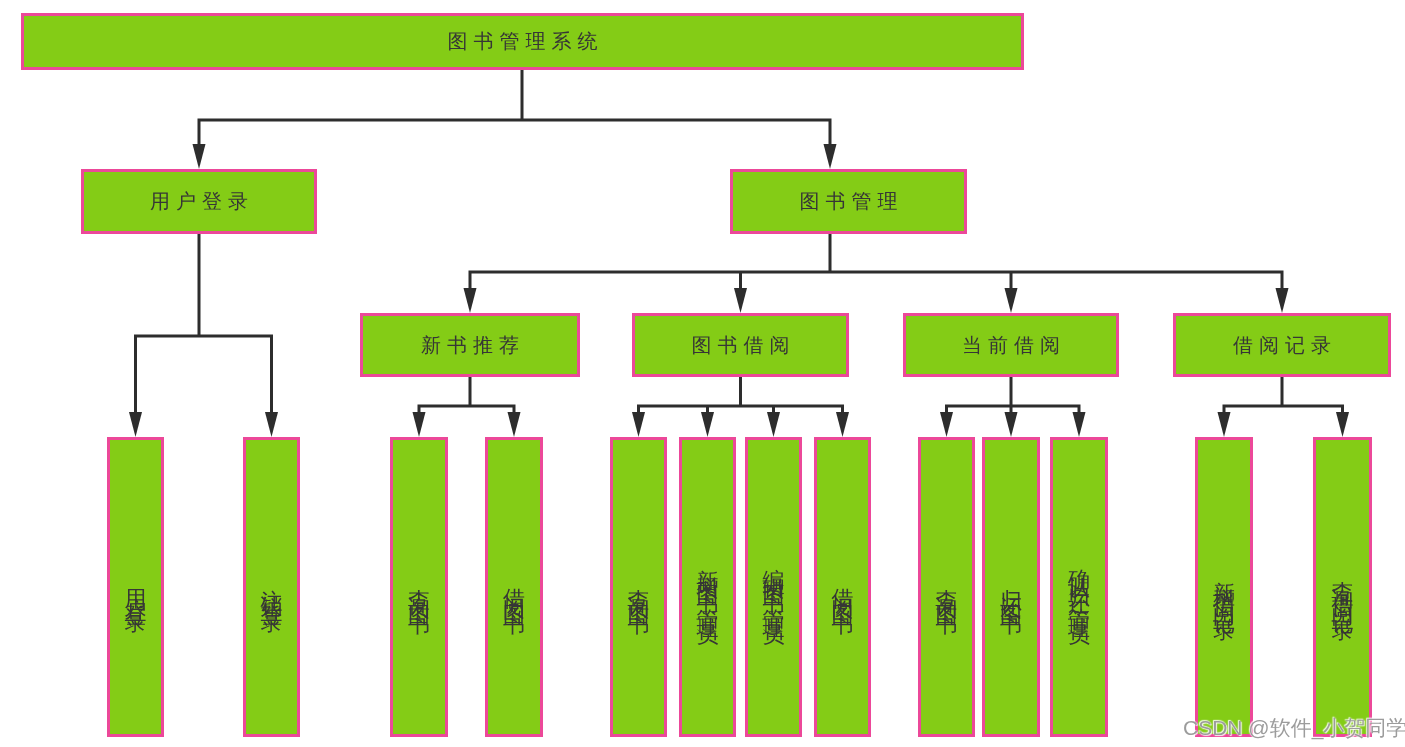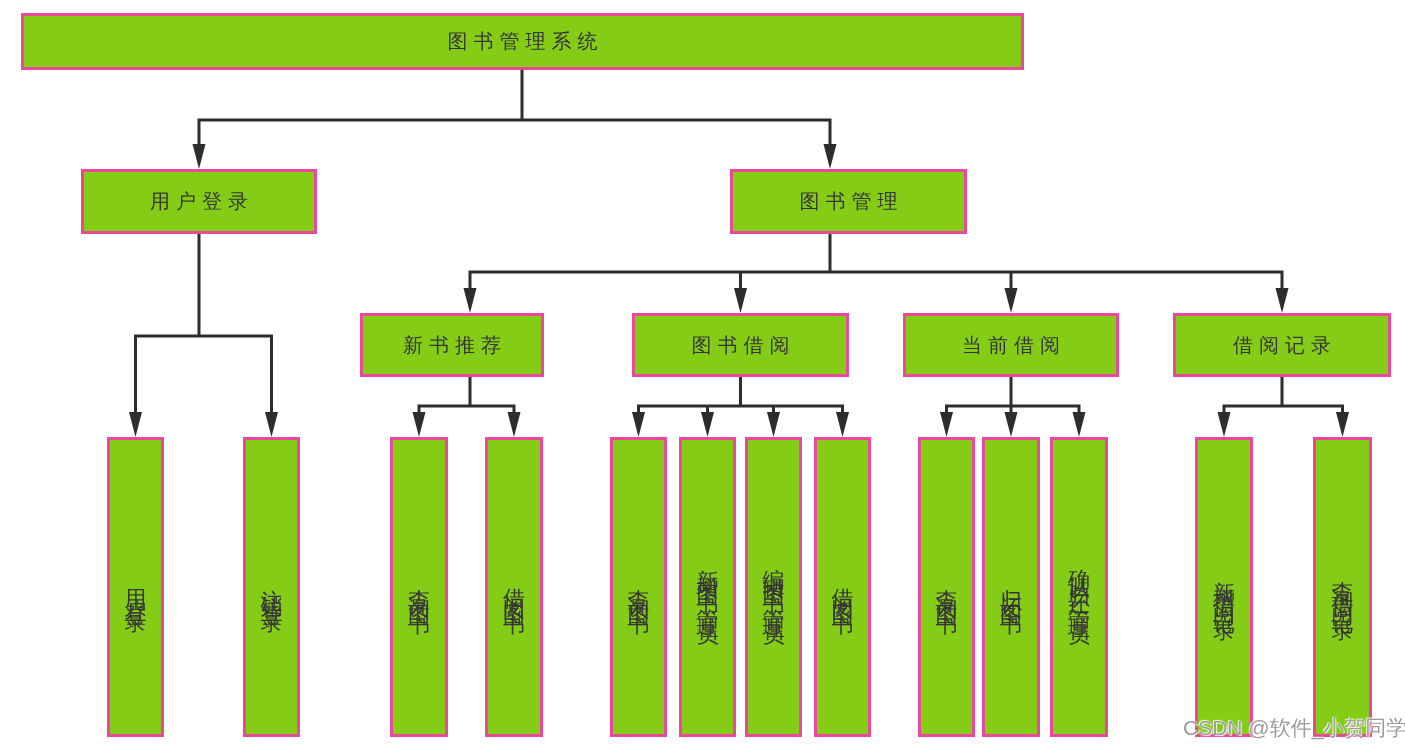--- a/index.html
+++ b/index.html
@@ -47,21 +47,21 @@
     letter-spacing: 8px;
     line-height: 1;
     white-space: nowrap;
   }
   
   .n-root  { left: 21px;  top: 13px;  width: 1003px; height: 57px; }
   
   .n-l1a   { left: 81px;  top: 169px; width: 236px; height: 65px; }
   .n-l1b   { left: 712px; top: 169px; width: 237px; height: 65px; margin-left: 18px; }
   
-  .n-l2a   { left: 360px;  top: 313px; width: 184px; height: 64px; }
+  .n-l2a   { left: 360px;  top: 313px; width: 220px; height: 64px; }
   .n-l2b   { left: 632px;  top: 313px; width: 217px; height: 64px; }
   .n-l2c   { left: 903px;  top: 313px; width: 216px; height: 64px; text-align: right; }
   .n-l2d   { left: 1173px; top: 313px; width: 218px; height: 64px; }
   
   .n-v1  { left: 107px;  width: 57px; }
   .n-v2  { left: 243px;  width: 57px; }
   .n-v3  { left: 390px;  width: 58px; }
   .n-v4  { left: 485px;  width: 58px; }
   .n-v5  { left: 610px;  width: 57px; }
   .n-v6  { left: 679px;  width: 57px; }

